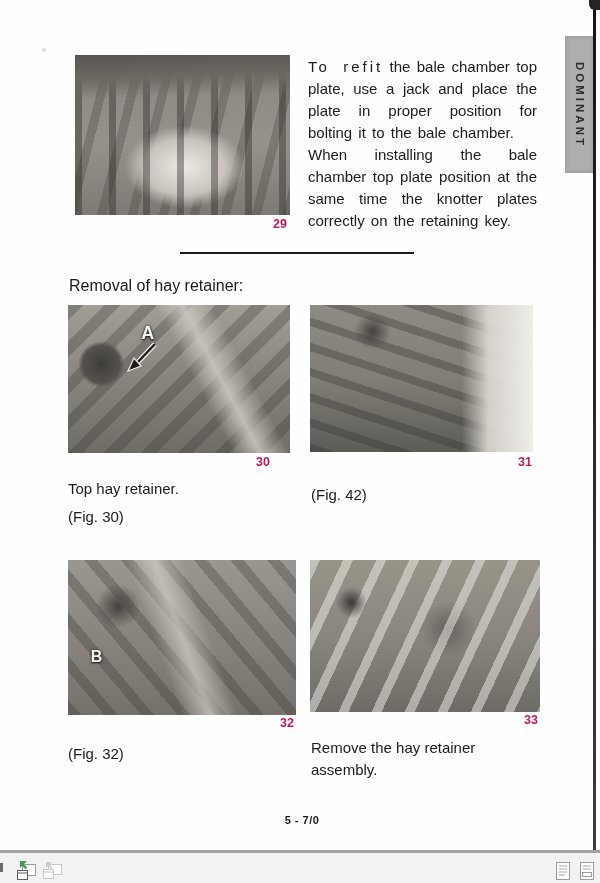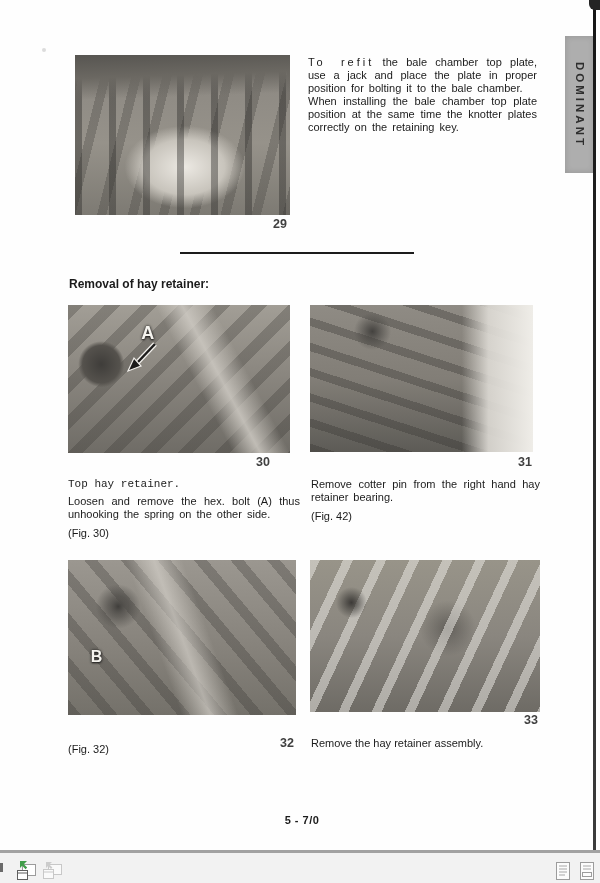--- a/index.html
+++ b/index.html
@@ -47,40 +47,40 @@
     background:
       radial-gradient(circle 26px at 18% 28%,#3c3a37 0%,rgba(0,0,0,0) 60%),
       repeating-linear-gradient(115deg,rgba(240,238,233,.5) 0 9px,rgba(0,0,0,0) 9px 30px),
       radial-gradient(circle 40px at 60% 45%,rgba(60,58,55,.5),rgba(0,0,0,0) 70%),
       linear-gradient(180deg,#989489 0%,#8a867f 50%,#6e6b65 100%);}
   .anno{position:absolute;font-weight:bold;color:#f5f3ee;text-shadow:0 0 3px #1d1c1b,0 1px 2px #1d1c1b;}
   .annoA{left:33%;top:12%;font-size:18px;}
   .annoB{left:10%;top:57%;font-size:16px;}
   .arrow{position:absolute;left:25%;top:24%;}
   
-  .fignum{position:absolute;font-weight:bold;font-size:12.5px;text-align:right;color:#404040;}
+  .fignum{position:absolute;font-weight:bold;font-size:12.5px;text-align:right;color:#be185d;}
   .n29{left:75px;top:217px;width:212px;}
   .n30{left:50px;top:455px;width:220px;}
   .n31{left:310px;top:455px;width:222px;}
-  .n32{left:68px;top:716px;width:226px;margin-top:20px;}
+  .n32{left:68px;top:716px;width:226px;}
   .n33{left:310px;top:713px;width:228px;}
   
-  .textblock{position:absolute;font-size:11px;line-height:13px;}
+  .textblock{position:absolute;font-size:15px;line-height:22px;}
   .textblock p{margin:0;}
   .just{text-align:justify;word-spacing:2px;}
   .intro{left:308px;top:56px;width:229px;}
   .intro .p2{}
   .lead{letter-spacing:3px;word-spacing:6px;}
   .divider{position:absolute;left:180px;top:252px;width:234px;height:2px;background:#1c1c1c;}
-  .heading{position:absolute;left:69px;top:277px;font-size:12px;font-weight:bold;}
+  .heading{position:absolute;left:69px;top:277px;font-size:16px;font-weight:normal;}
   .cap30{left:68px;top:478px;width:232px;}
   .cap31{left:311px;top:478px;width:229px;}
   .cap32{left:68px;top:737px;width:233px;}
   .cap33{left:311px;top:737px;width:230px;}
-  .capline{margin-bottom:4px !important;font-family:Liberation Mono, monospace;}
+  .capline{margin-bottom:4px !important;}
   .ref{margin-top:6px !important;}
   .pagenum{position:absolute;left:262px;top:814px;width:80px;text-align:center;
            font-size:11px;font-weight:bold;letter-spacing:.5px;}
   
   .bar{position:absolute;left:0;top:850px;width:600px;height:33px;background:#f2f2f2;
        border-top:3px solid #a2a2a2;box-sizing:border-box;}
   .edge-tick{position:absolute;left:0;top:10px;width:3px;height:9px;background:#6a6a6a;}
   .tool{position:absolute;background:none;border:none;padding:0;margin:0;cursor:pointer;line-height:0;}
   .t1{left:14px;top:7px;} .t2{left:41px;top:8px;} .t3{left:554px;top:8px;} .t4{left:578px;top:8px;}
 </style>
@@ -117,26 +117,24 @@
         <path d="M4 30 L17 25 L10 17 Z" fill="#1c1b1a" stroke="#f2f0ec" stroke-width="1.2"></path>
       </svg>
     </div>
     <div class="fignum n30">30</div>
 
     <div class="photo p31"></div>
     <div class="fignum n31">31</div>
 
     <div class="textblock cap30">
       <p class="capline">Top hay retainer.</p>
-      <p class="just">Loosen and remove the hex. bolt (A) thus unhooking the spring on the other side.</p>
       <p class="ref">(Fig. 30)</p>
     </div>
 
     <div class="textblock cap31">
-      <p class="just">Remove cotter pin from the right hand hay retainer bearing.</p>
       <p class="ref">(Fig. 42)</p>
     </div>
 
     <div class="photo p32">
       <span class="anno annoB">B</span>
     </div>
     <div class="fignum n32">32</div>
 
     <div class="photo p33"></div>
     <div class="fignum n33">33</div>

